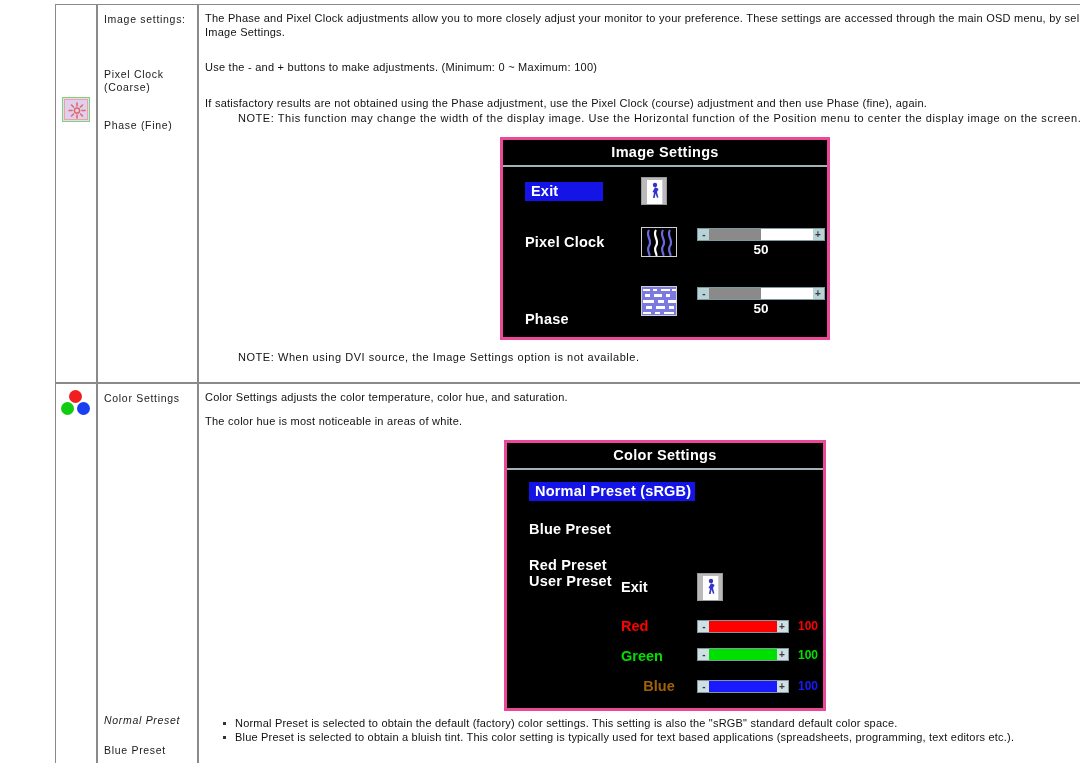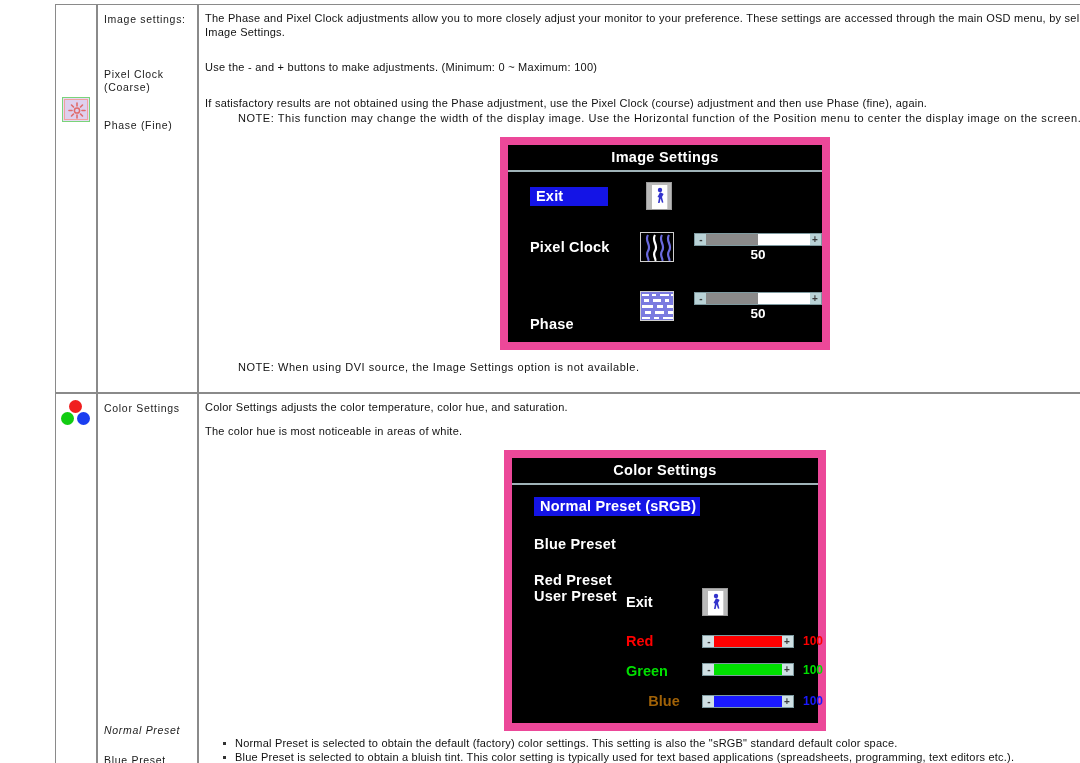--- a/index.html
+++ b/index.html
@@ -132,21 +132,21 @@
     border-radius: 50%;
     display: block;
   }
   .rgb-icon .c-red   { background: #f01e1e; left: 9px;  top: 0px; }
   .rgb-icon .c-green { background: #12cc12; left: 1px;  top: 12px; }
   .rgb-icon .c-blue  { background: #1b3ef0; left: 17px; top: 12px; }
 
   
   .osd {
     background: #000000;
-    border: 8px solid #ec4899;
+    border: 3px solid #ec4899;
     position: relative;
   }
   .osd-title {
     color: #ffffff;
     font-size: 14.5px;
     font-weight: bold;
     text-align: center;
     padding: 4px 0 5px 0;
     border-bottom: 2px solid #9fb3b8;
     letter-spacing: 0.3px;

